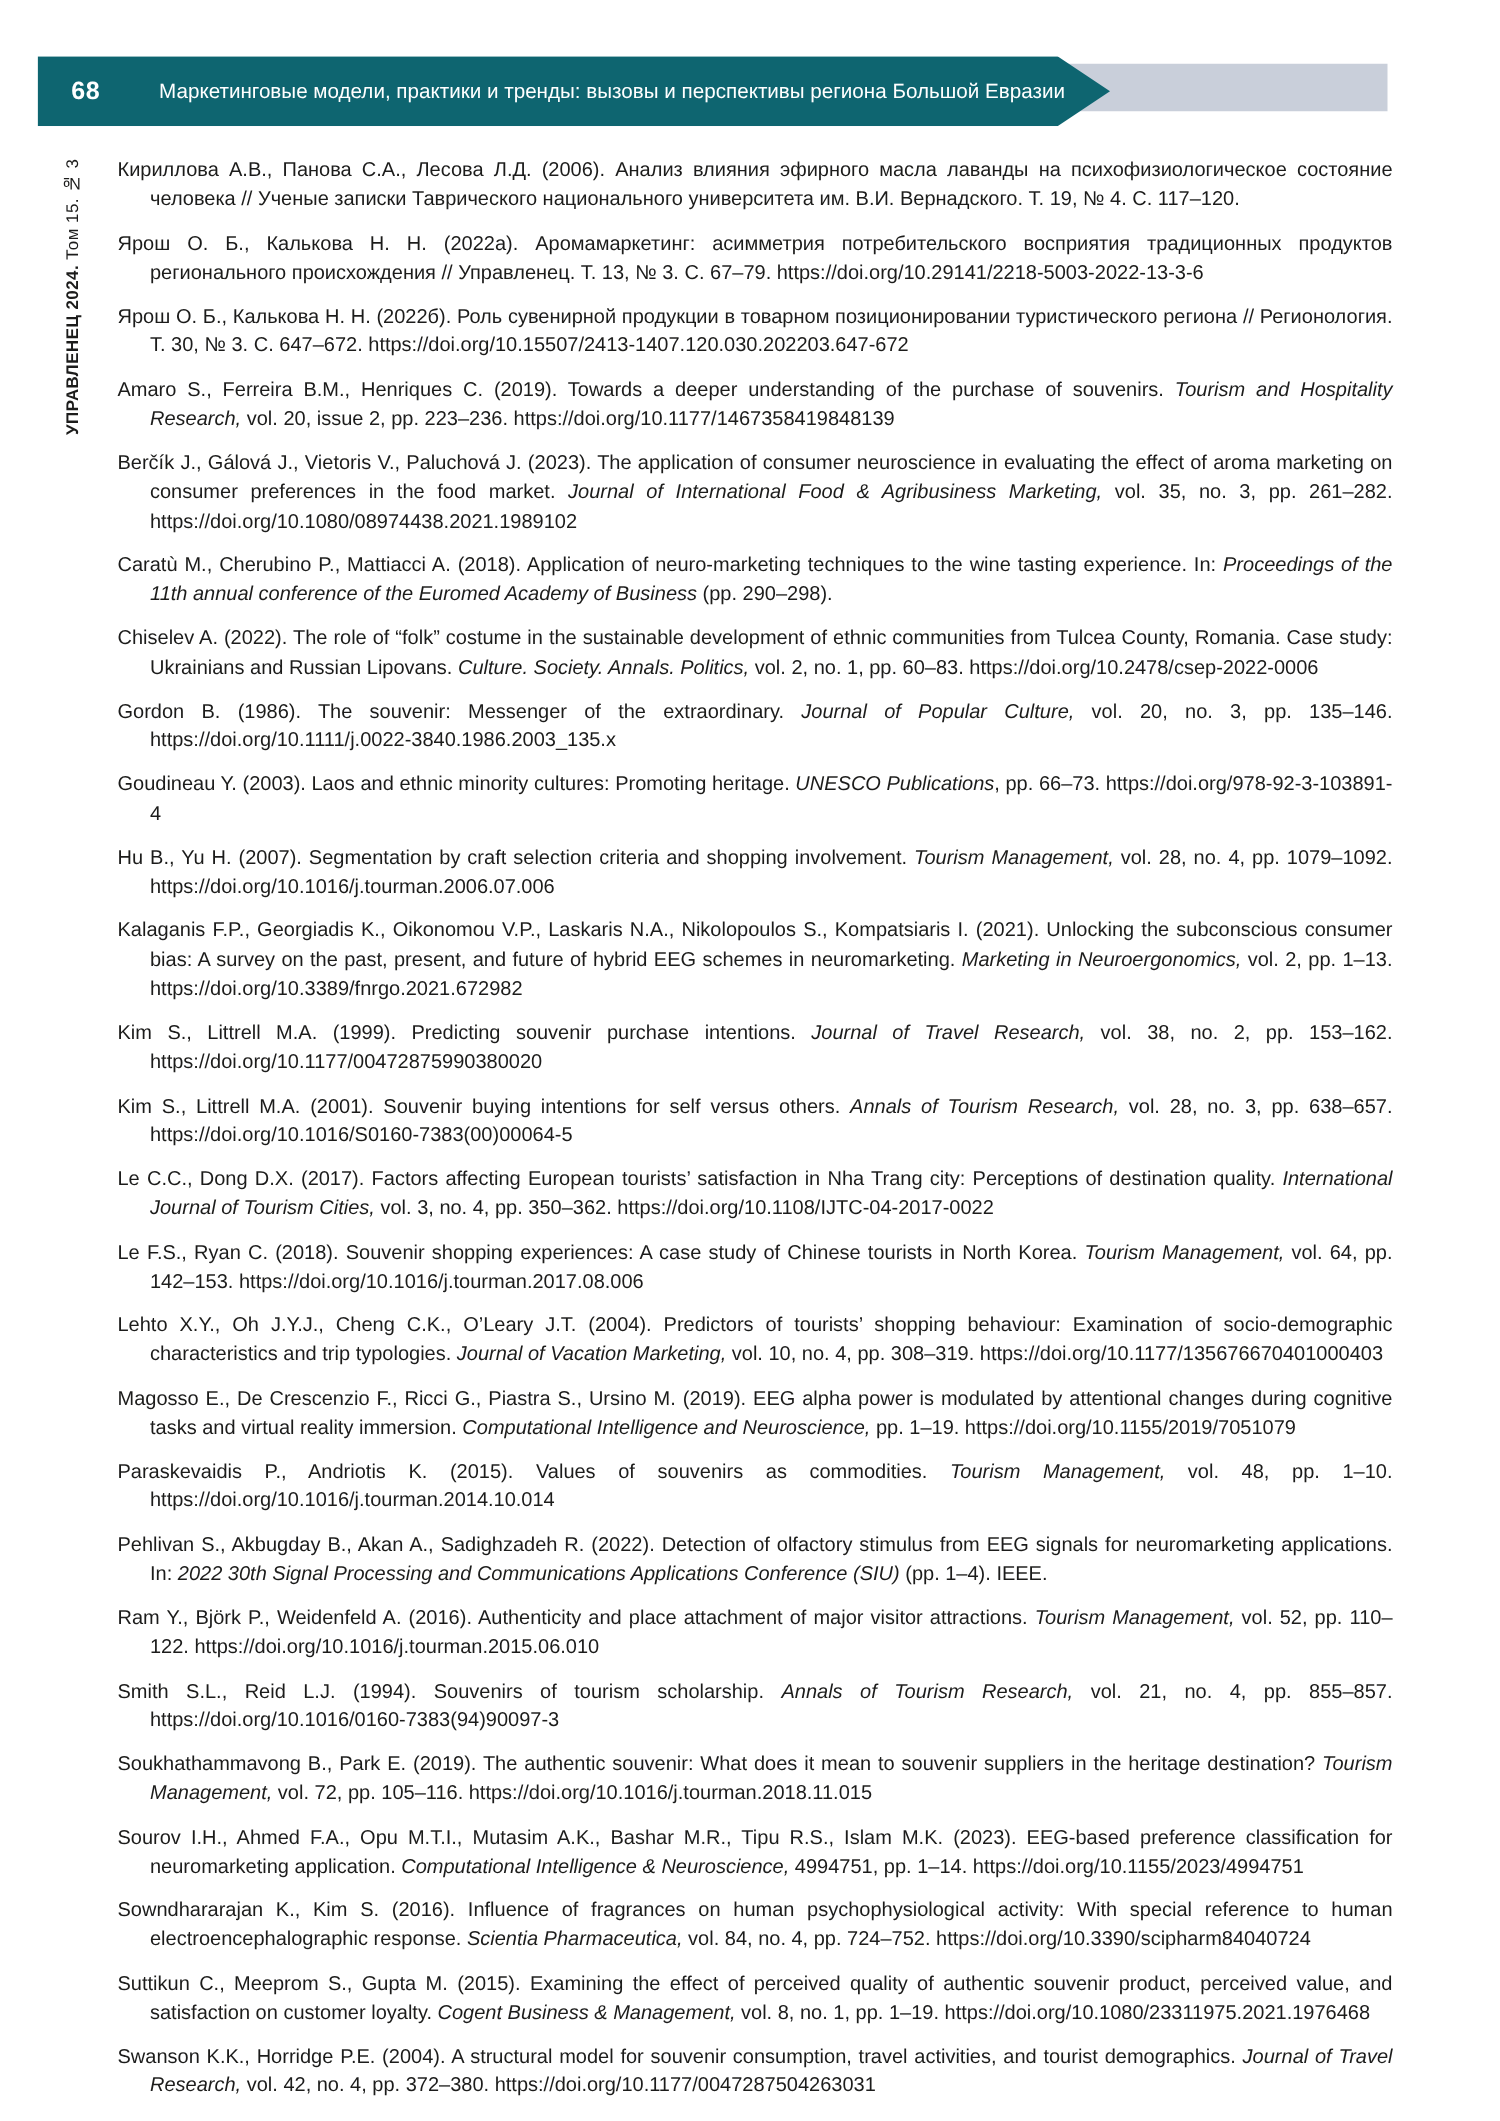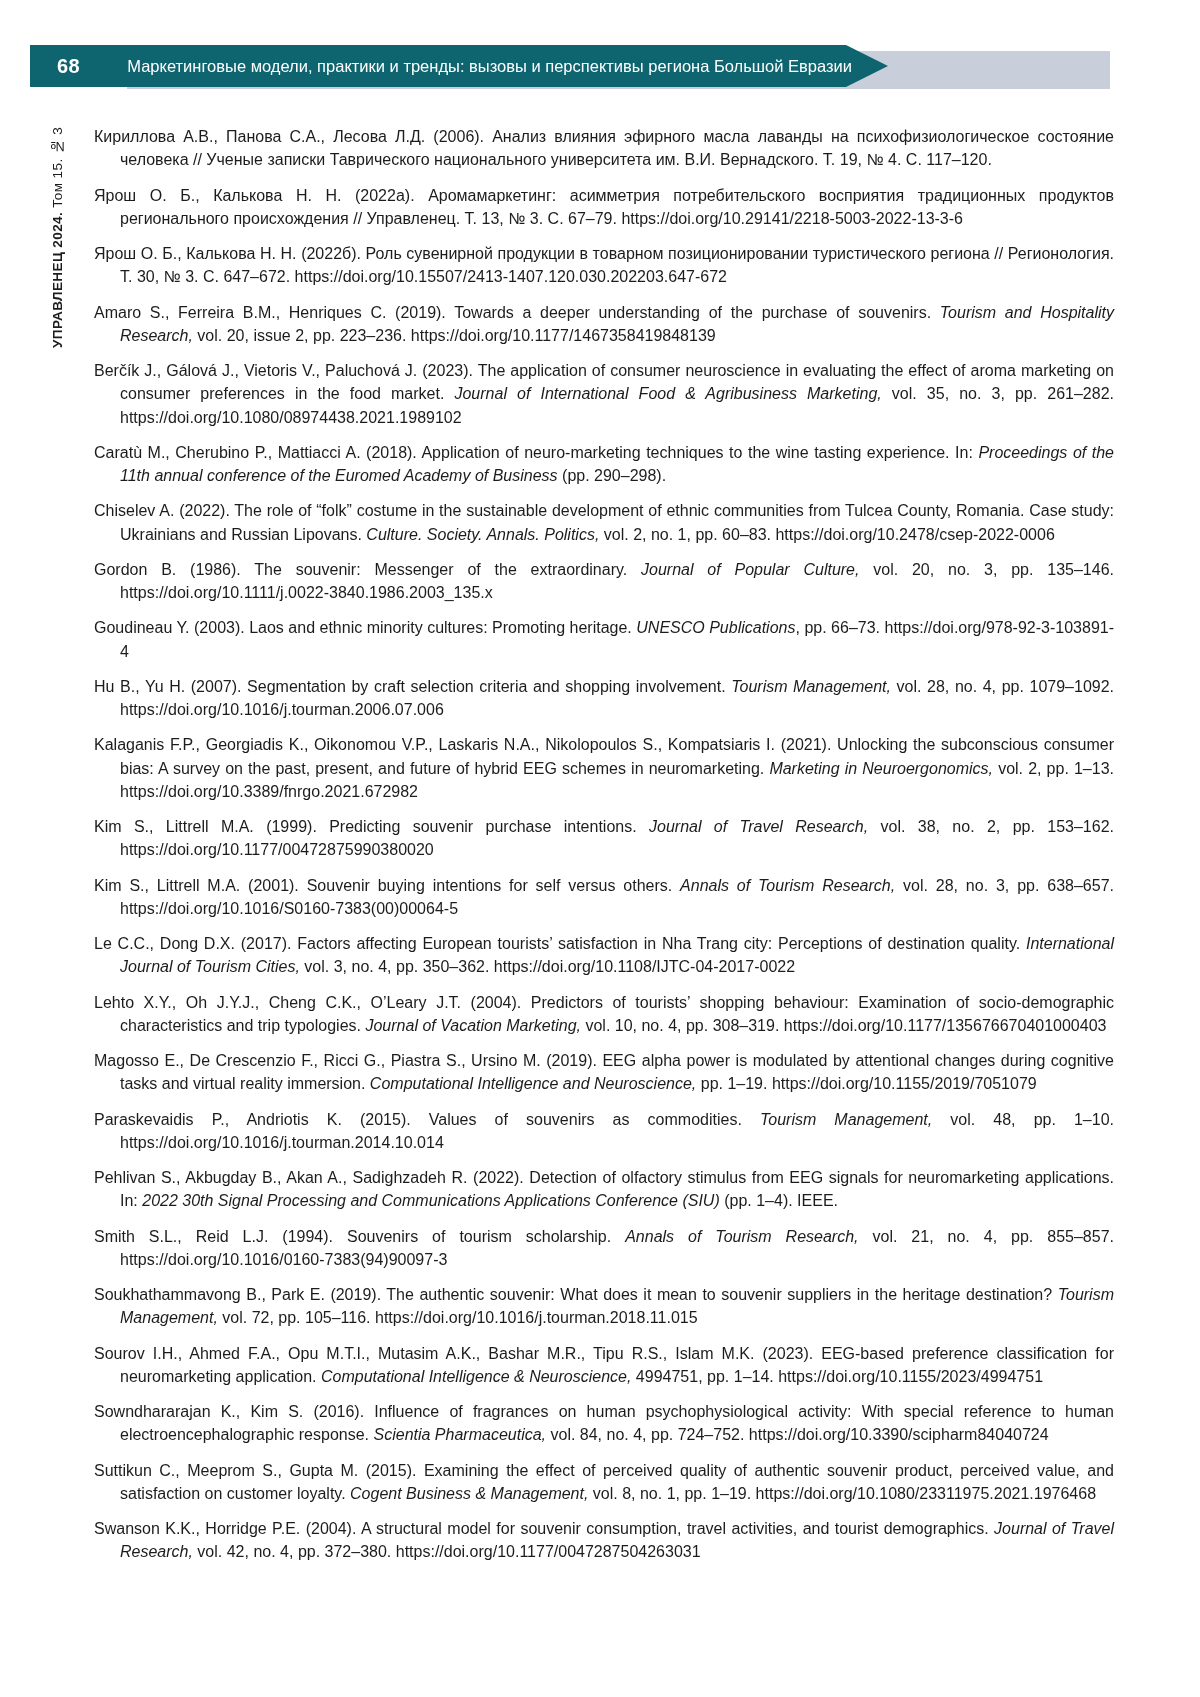--- a/index.html
+++ b/index.html
@@ -16,21 +16,21 @@
   
   .header-gray {
     position: absolute;
     left: 127px; top: 51px;
     width: 983px; height: 38px;
     background: #c9cfda;
   }
   .header-teal {
     position: absolute;
     left: 30px; top: 45px;
-    width: 858px; height: 42px;
+    width: 858px; height: 56px;
     background: #0e6570;
     clip-path: polygon(0 0, calc(100% - 42px) 0, 100% 50%, calc(100% - 42px) 100%, 0 100%);
     display: flex;
     align-items: center;
     color: #ffffff;
     text-align: center;
   }
   .page-num {
     font-weight: bold;
     font-size: 20px;
@@ -98,24 +98,26 @@
       <p class="ref"><span>Berčík J., Gálová J., Vietoris V., Paluchová J. (2023). The application of consumer neuroscience in evaluating the effect of aroma marketing on consumer preferences in the food market. </span><span class="it">Journal of International Food &amp; Agribusiness Marketing,</span><span> vol. 35, no. 3, pp. 261–282. https://doi.org/10.1080/08974438.2021.1989102</span></p>
       <p class="ref"><span>Caratù M., Cherubino P., Mattiacci A. (2018). Application of neuro-marketing techniques to the wine tasting experience. In: </span><span class="it">Proceedings of the 11th annual conference of the Euromed Academy of Business</span><span> (pp. 290–298).</span></p>
       <p class="ref"><span>Chiselev A. (2022). The role of “folk” costume in the sustainable development of ethnic communities from Tulcea County, Romania. Case study: Ukrainians and Russian Lipovans. </span><span class="it">Culture. Society. Annals. Politics,</span><span> vol. 2, no. 1, pp. 60–83. https://doi.org/10.2478/csep-2022-0006</span></p>
       <p class="ref"><span>Gordon B. (1986). The souvenir: Messenger of the extraordinary. </span><span class="it">Journal of Popular Culture,</span><span> vol. 20, no. 3, pp. 135–146. https://doi.org/10.1111/j.0022-3840.1986.2003_135.x</span></p>
       <p class="ref"><span>Goudineau Y. (2003). Laos and ethnic minority cultures: Promoting heritage. </span><span class="it">UNESCO Publications</span><span>, pp. 66–73. https://doi.org/978-92-3-103891-4</span></p>
       <p class="ref"><span>Hu B., Yu H. (2007). Segmentation by craft selection criteria and shopping involvement. </span><span class="it">Tourism Management,</span><span> vol. 28, no. 4, pp. 1079–1092. https://doi.org/10.1016/j.tourman.2006.07.006</span></p>
       <p class="ref"><span>Kalaganis F.P., Georgiadis K., Oikonomou V.P., Laskaris N.A., Nikolopoulos S., Kompatsiaris I. (2021). Unlocking the subconscious consumer bias: A survey on the past, present, and future of hybrid EEG schemes in neuromarketing. </span><span class="it">Marketing in Neuroergonomics,</span><span> vol. 2, pp. 1–13. https://doi.org/10.3389/fnrgo.2021.672982</span></p>
       <p class="ref"><span>Kim S., Littrell M.A. (1999). Predicting souvenir purchase intentions. </span><span class="it">Journal of Travel Research,</span><span> vol. 38, no. 2, pp. 153–162. https://doi.org/10.1177/00472875990380020</span></p>
       <p class="ref"><span>Kim S., Littrell M.A. (2001). Souvenir buying intentions for self versus others. </span><span class="it">Annals of Tourism Research,</span><span> vol. 28, no. 3, pp. 638–657. https://doi.org/10.1016/S0160-7383(00)00064-5</span></p>
       <p class="ref"><span>Le C.C., Dong D.X. (2017). Factors affecting European tourists’ satisfaction in Nha Trang city: Perceptions of destination quality. </span><span class="it">International Journal of Tourism Cities,</span><span> vol. 3, no. 4, pp. 350–362. https://doi.org/10.1108/IJTC-04-2017-0022</span></p>
+      <p class="ref"><span>Le F.S., Ryan C. (2018). Souvenir shopping experiences: A case study of Chinese tourists in North Korea. </span><span class="it">Tourism Management,</span><span> vol. 64, pp. 142–153. https://doi.org/10.1016/j.tourman.2017.08.006</span></p>
       <p class="ref"><span>Lehto X.Y., Oh J.Y.J., Cheng C.K., O’Leary J.T. (2004). Predictors of tourists’ shopping behaviour: Examination of socio-demographic characteristics and trip typologies. </span><span class="it">Journal of Vacation Marketing,</span><span> vol. 10, no. 4, pp. 308–319. https://doi.org/10.1177/135676670401000403</span></p>
       <p class="ref"><span>Magosso E., De Crescenzio F., Ricci G., Piastra S., Ursino M. (2019). EEG alpha power is modulated by attentional changes during cognitive tasks and virtual reality immersion. </span><span class="it">Computational Intelligence and Neuroscience,</span><span> pp. 1–19. https://doi.org/10.1155/2019/7051079</span></p>
       <p class="ref"><span>Paraskevaidis P., Andriotis K. (2015). Values of souvenirs as commodities. </span><span class="it">Tourism Management,</span><span> vol. 48, pp. 1–10. https://doi.org/10.1016/j.tourman.2014.10.014</span></p>
       <p class="ref"><span>Pehlivan S., Akbugday B., Akan A., Sadighzadeh R. (2022). Detection of olfactory stimulus from EEG signals for neuromarketing applications. In: </span><span class="it">2022 30th Signal Processing and Communications Applications Conference (SIU)</span><span> (pp. 1–4). IEEE.</span></p>
+      <p class="ref"><span>Ram Y., Björk P., Weidenfeld A. (2016). Authenticity and place attachment of major visitor attractions. </span><span class="it">Tourism Management,</span><span> vol. 52, pp. 110–122. https://doi.org/10.1016/j.tourman.2015.06.010</span></p>
       <p class="ref"><span>Smith S.L., Reid L.J. (1994). Souvenirs of tourism scholarship. </span><span class="it">Annals of Tourism Research,</span><span> vol. 21, no. 4, pp. 855–857. https://doi.org/10.1016/0160-7383(94)90097-3</span></p>
       <p class="ref"><span>Soukhathammavong B., Park E. (2019). The authentic souvenir: What does it mean to souvenir suppliers in the heritage destination? </span><span class="it">Tourism Management,</span><span> vol. 72, pp. 105–116. https://doi.org/10.1016/j.tourman.2018.11.015</span></p>
       <p class="ref"><span>Sourov I.H., Ahmed F.A., Opu M.T.I., Mutasim A.K., Bashar M.R., Tipu R.S., Islam M.K. (2023). EEG-based preference classification for neuromarketing application. </span><span class="it">Computational Intelligence &amp; Neuroscience,</span><span> 4994751, pp. 1–14. https://doi.org/10.1155/2023/4994751</span></p>
       <p class="ref"><span>Sowndhararajan K., Kim S. (2016). Influence of fragrances on human psychophysiological activity: With special reference to human electroencephalographic response. </span><span class="it">Scientia Pharmaceutica,</span><span> vol. 84, no. 4, pp. 724–752. https://doi.org/10.3390/scipharm84040724</span></p>
       <p class="ref"><span>Suttikun C., Meeprom S., Gupta M. (2015). Examining the effect of perceived quality of authentic souvenir product, perceived value, and satisfaction on customer loyalty. </span><span class="it">Cogent Business &amp; Management,</span><span> vol. 8, no. 1, pp. 1–19. https://doi.org/10.1080/23311975.2021.1976468</span></p>
       <p class="ref"><span>Swanson K.K., Horridge P.E. (2004). A structural model for souvenir consumption, travel activities, and tourist demographics. </span><span class="it">Journal of Travel Research,</span><span> vol. 42, no. 4, pp. 372–380. https://doi.org/10.1177/0047287504263031</span></p>
     </div>
 
 </div>
 

